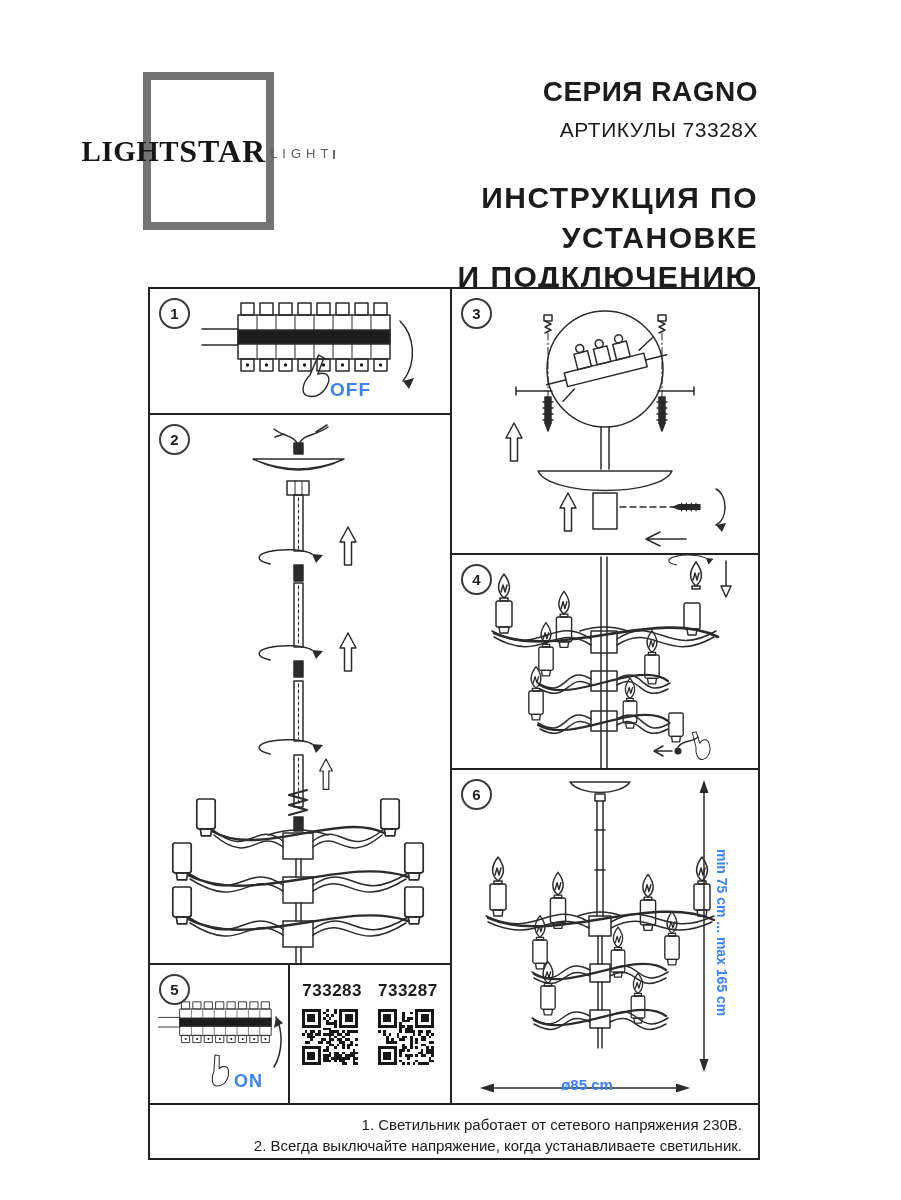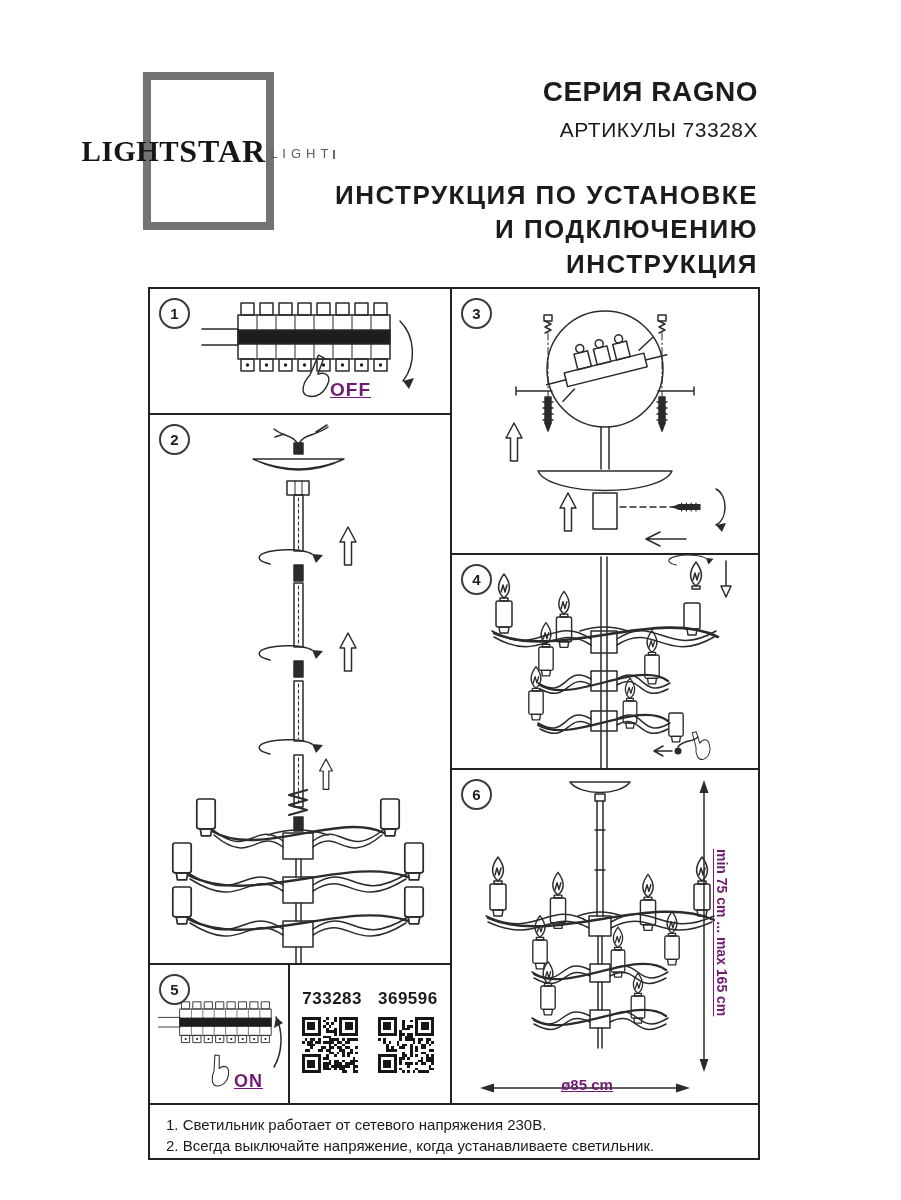--- a/index.html
+++ b/index.html
@@ -13,56 +13,56 @@
   .logo-light{font-family:"Liberation Serif",serif;font-weight:bold;font-size:29px;line-height:0.85;letter-spacing:0.5px;color:#161616;}
   .logo-star{font-family:"Liberation Serif",serif;font-weight:bold;font-size:32px;line-height:0.9;letter-spacing:1px;color:#161616;}
   .logo-group{font-size:13px;letter-spacing:5px;color:#5d5d5d;margin-top:5px;margin-left:4px;}
   .logo-flag{width:84px;height:7px;border:1px solid #6a6a6a;display:flex;margin-top:6px;}
   .logo-flag span{flex:1;}
 
   
   .hdr{position:absolute;left:300px;right:143px;top:76px;text-align:right;}
   .hdr-series{font-size:28px;font-weight:bold;letter-spacing:0.5px;}
   .hdr-articles{font-size:21px;font-weight:normal;letter-spacing:0.5px;margin-top:10px;}
-  .hdr-title{font-size:26px;font-weight:bold;letter-spacing:1.5px;line-height:1.32;margin-top:36px;text-align:right;}
+  .hdr-title{font-size:30px;font-weight:bold;letter-spacing:1.5px;line-height:1.32;margin-top:36px;text-align:right;}
 
   
   .grid{position:absolute;left:148px;top:287px;width:612px;height:873px;}
   .panel{position:absolute;border:2px solid #222;background:#fff;box-sizing:border-box;}
   #p1{left:0;top:0;width:304px;height:128px;}
   #p2{left:0;top:126px;width:304px;height:552px;}
   #p5{left:0;top:676px;width:142px;height:142px;}
   #pqr{left:140px;top:676px;width:164px;height:142px;}
   #p3{left:302px;top:0;width:310px;height:268px;}
   #p4{left:302px;top:266px;width:310px;height:217px;}
   #p6{left:302px;top:481px;width:310px;height:337px;}
   #pfoot{left:0;top:816px;width:612px;height:57px;}
 
   .num{position:absolute;left:9px;top:9px;width:27px;height:27px;border:2px solid #3a3a3a;
        border-radius:50%;font-weight:bold;font-size:15px;display:flex;align-items:center;
        justify-content:center;background:#fff;z-index:3;}
   .art{position:absolute;inset:0;width:100%;height:100%;}
   .art svg{width:100%;height:100%;display:block;stroke:#2b2b2b;fill:none;
            stroke-width:1.5;stroke-linecap:round;stroke-linejoin:round;}
 
-  .lbl{position:absolute;font-weight:bold;color:#701a75;text-decoration:underline;}
+  .lbl{position:absolute;font-weight:bold;color:#3b82f6;}
   .off-lbl{left:180px;top:90px;font-size:19px;letter-spacing:1px;}
   .on-lbl{left:84px;top:106px;font-size:18px;letter-spacing:1px;text-align:right;}
   .dim-v{top:44px;right:28px;height:238px;writing-mode:vertical-rl;display:flex;
          align-items:center;justify-content:center;font-size:14px;white-space:nowrap;}
   .dim-h{left:40px;width:190px;top:306px;text-align:center;font-size:15px;}
 
   
-  .qr-wrap{position:absolute;inset:0;display:flex;gap:16px;justify-content:center;padding-top:24px;}
+  .qr-wrap{position:absolute;inset:0;display:flex;gap:16px;justify-content:center;padding-top:16px;}
   .qr-col{text-align:center;}
   .qr-label{font-weight:bold;font-size:17px;letter-spacing:0.5px;color:#1a1a1a;}
   .qr-code{width:56px;height:56px;margin-top:8px;}
 
   
-  .foot{padding:9px 16px 0 16px;font-size:15px;line-height:1.42;font-weight:500;color:#1b1b1b;}
+  .foot{padding:9px 16px 0 16px;font-size:15px;line-height:1.42;font-weight:500;color:#1b1b1b;text-align:right;}
 </style>
 </head>
 <body>
 
 <svg width="0" height="0" style="position:absolute" aria-hidden="true">
   <defs>
     <g id="d-sock">
       <rect x="-8" y="0" width="16" height="26" rx="2"></rect>
       <path d="M-5,26 h10 l-1,6 h-8 z"></path>
     </g>
@@ -488,21 +488,21 @@
                 <rect x="14" y="19" width="1" height="1"></rect>
                 <rect x="15" y="19" width="1" height="1"></rect>
                 <rect x="19" y="19" width="1" height="1"></rect>
                 <rect x="15" y="20" width="1" height="1"></rect>
                 <rect x="16" y="20" width="1" height="1"></rect>
                 <rect x="19" y="20" width="1" height="1"></rect>
                 <rect x="20" y="20" width="1" height="1"></rect>
               </svg></div>
         </div>
         <div class="qr-col">
-          <div class="qr-label">369596</div>
+          <div class="qr-label">733287</div>
           <div class="qr-code"><svg viewBox="0 0 21 21" width="100%" height="100%" shape-rendering="crispEdges" fill="#161616">
                 <rect x="0" y="0" width="7" height="7"></rect>
                 <rect x="1" y="1" width="5" height="5" fill="#fff"></rect>
                 <rect x="2" y="2" width="3" height="3"></rect>
                 <rect x="14" y="0" width="7" height="7"></rect>
                 <rect x="15" y="1" width="5" height="5" fill="#fff"></rect>
                 <rect x="16" y="2" width="3" height="3"></rect>
                 <rect x="0" y="14" width="7" height="7"></rect>
                 <rect x="1" y="15" width="5" height="5" fill="#fff"></rect>
                 <rect x="2" y="16" width="3" height="3"></rect>

